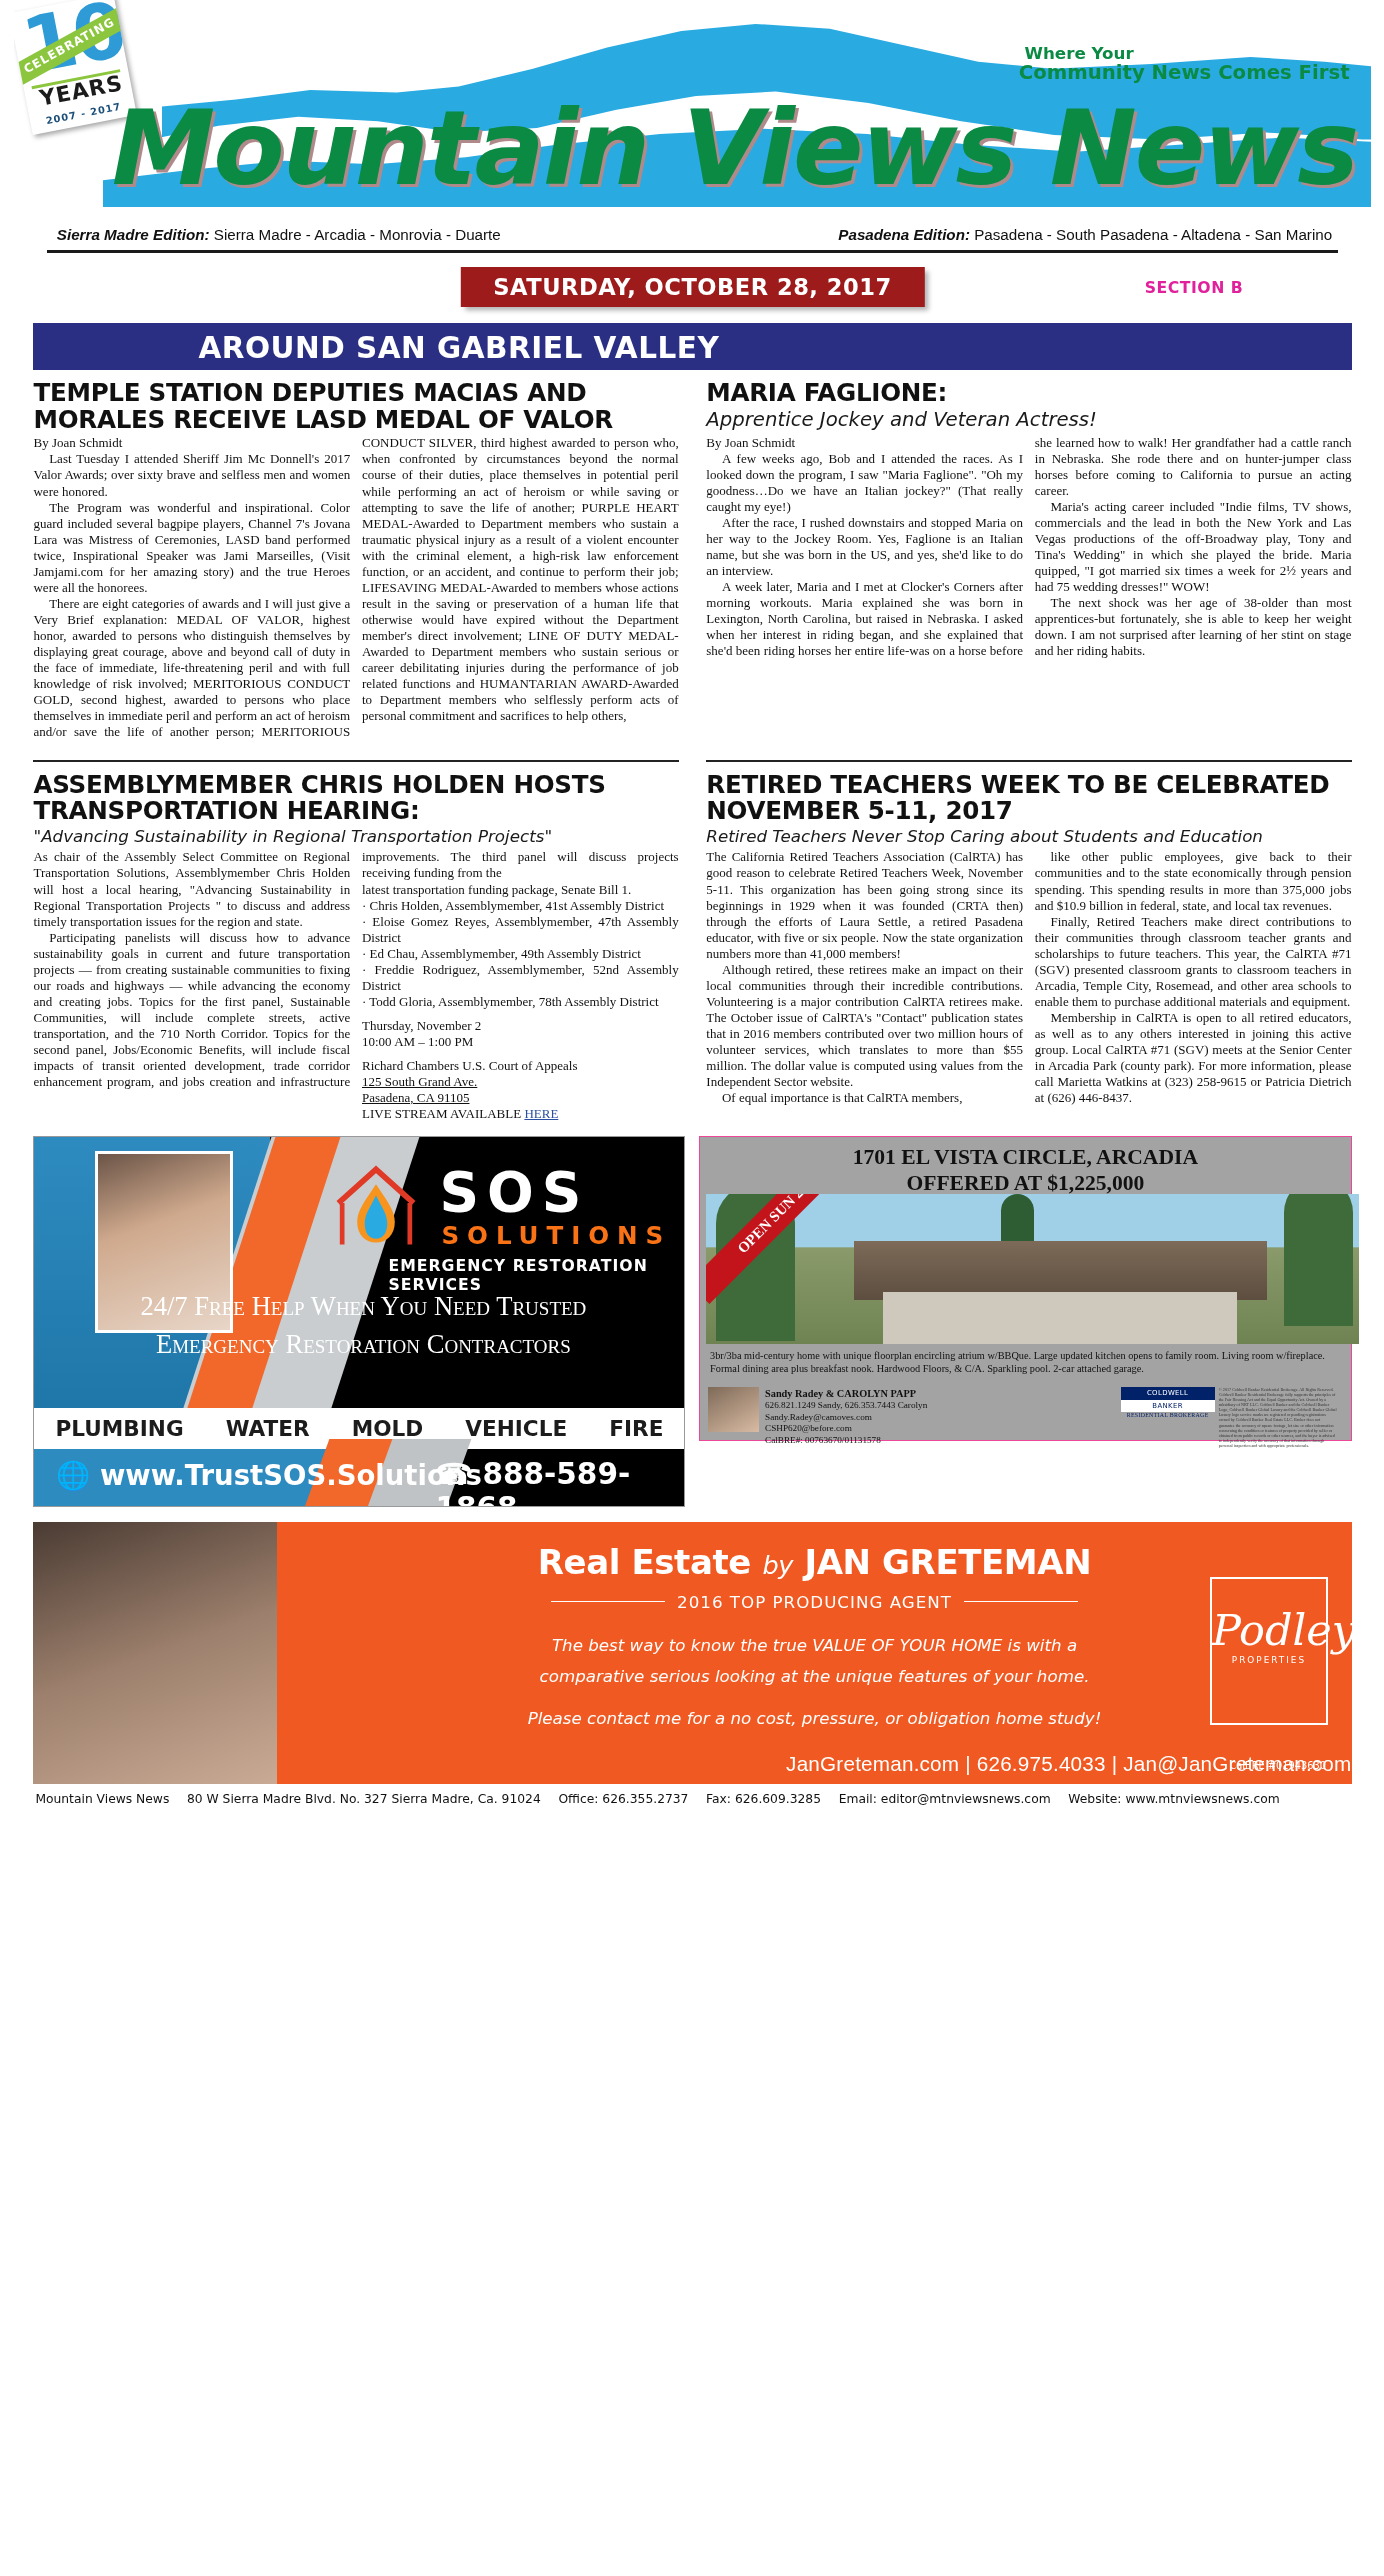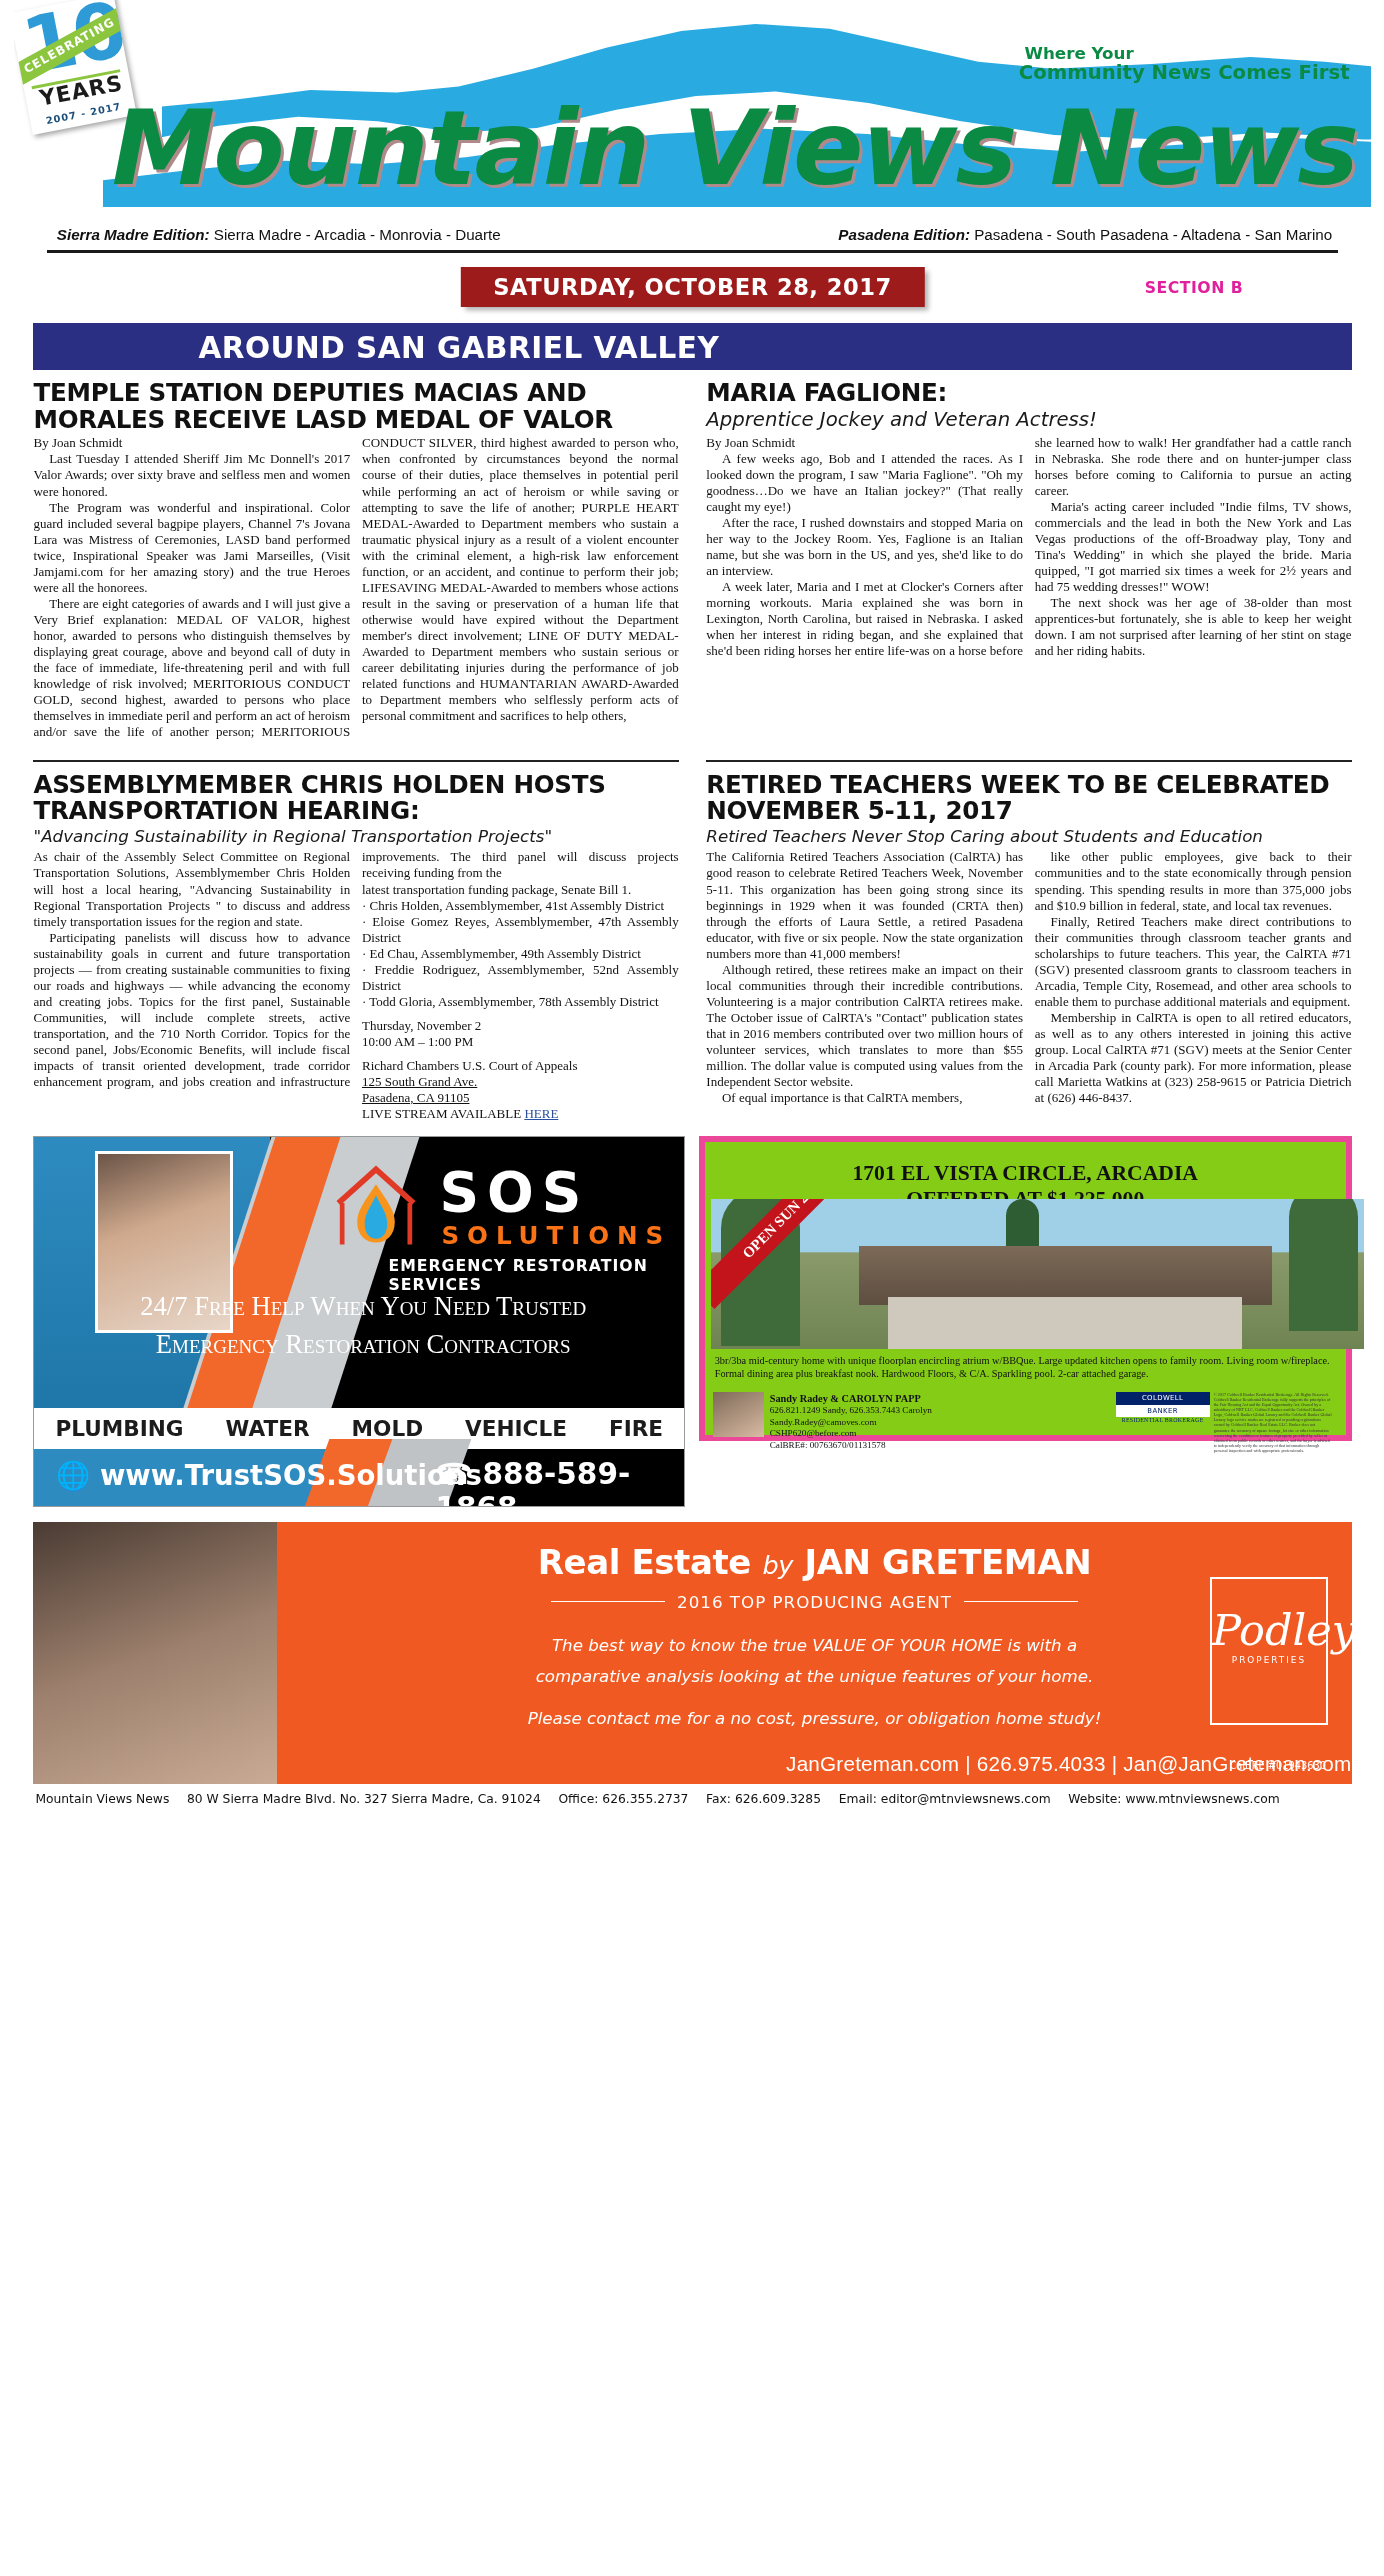--- a/index.html
+++ b/index.html
@@ -161,21 +161,21 @@
   .sos .contactbar { position:absolute; left:0; right:0; bottom:0; height:57px; background:#000;}
   .sos .cb-blue { position:absolute; left:0; top:0; width:325px; height:100%; background:#2E8BC0;}
   .sos .cb-or { position:absolute; left:281px; top:-9.8px; width:89px; height:79px; background:#F1682A; transform:skewX(-20deg);}
   .sos .cb-gy { position:absolute; left:344px; top:-9.8px; width:79px; height:79px; background:#bfc3c6; transform:skewX(-20deg);}
   .sos .cb-url { position:absolute; left:21.6px; top:9.8px; color:#fff;
     font-family:"DejaVu Sans", sans-serif; font-weight:bold; font-size:27.5px;}
   .sos .cb-phone { position:absolute; left:401px; top:7.9px; color:#fff;
     font-family:"DejaVu Sans", sans-serif; font-weight:bold; font-size:29.5px;}
 
   
-  .listing { width:665px; height:305px; border:6px solid #ec4899; background:#84cc16; position:relative; padding:19px;}
+  .listing { width:665px; height:305px; border:1px solid #ec4899; background:#a3a3a3; position:relative; padding:8px;}
   .listing .title { text-align:center; font-family:"Liberation Serif", serif; font-weight:bold;
      font-size:21.6px; line-height:1.2; }
   .listing .img { position:absolute; left:5.9px; top:57px; width:653px; height:150px;
      background:linear-gradient(180deg,#9fd0e8 0%,#9fd0e8 35%,#8a9a6a 36%,#6f8352 100%); overflow:hidden;}
   .listing .roof { position:absolute; left:148px; top:47px; width:413px; height:59px;
      background:linear-gradient(180deg,#7d6a58,#5d4e40);}
   .listing .house { position:absolute; left:177px; top:98px; width:354px; height:53px; background:#cfc9bd;}
   .listing .tree { position:absolute; width:79px; height:157px; background:#3f6b3a; border-radius:39px 39px 0 0; }
   .listing .ribbon {
      position:absolute; left:-39px; top:7.9px; width:216px; height:29.5px; background:#C3141B;
@@ -431,21 +431,21 @@
         <span class="by">by</span>
         <span>JAN GRETEMAN</span>
       </div>
       <div class="gr-sub">
         <span class="ln"></span>
         <span>2016 TOP PRODUCING AGENT</span>
         <span class="ln"></span>
       </div>
       <div class="gr-body">
         <div>The best way to know the true VALUE OF YOUR HOME is with a</div>
-        <div>comparative analysis looking at the unique features of your home.</div>
+        <div>comparative serious looking at the unique features of your home.</div>
         <div style="margin-top:9.8px;">Please contact me for a no cost, pressure, or obligation home study!</div>
       </div>
       <div class="gr-contact">
         <span>JanGreteman.com</span>
         <span>|</span>
         <span>626.975.4033</span>
         <span>|</span>
         <span>Jan@JanGreteman.com</span>
       </div>
       <div class="gr-podley">

